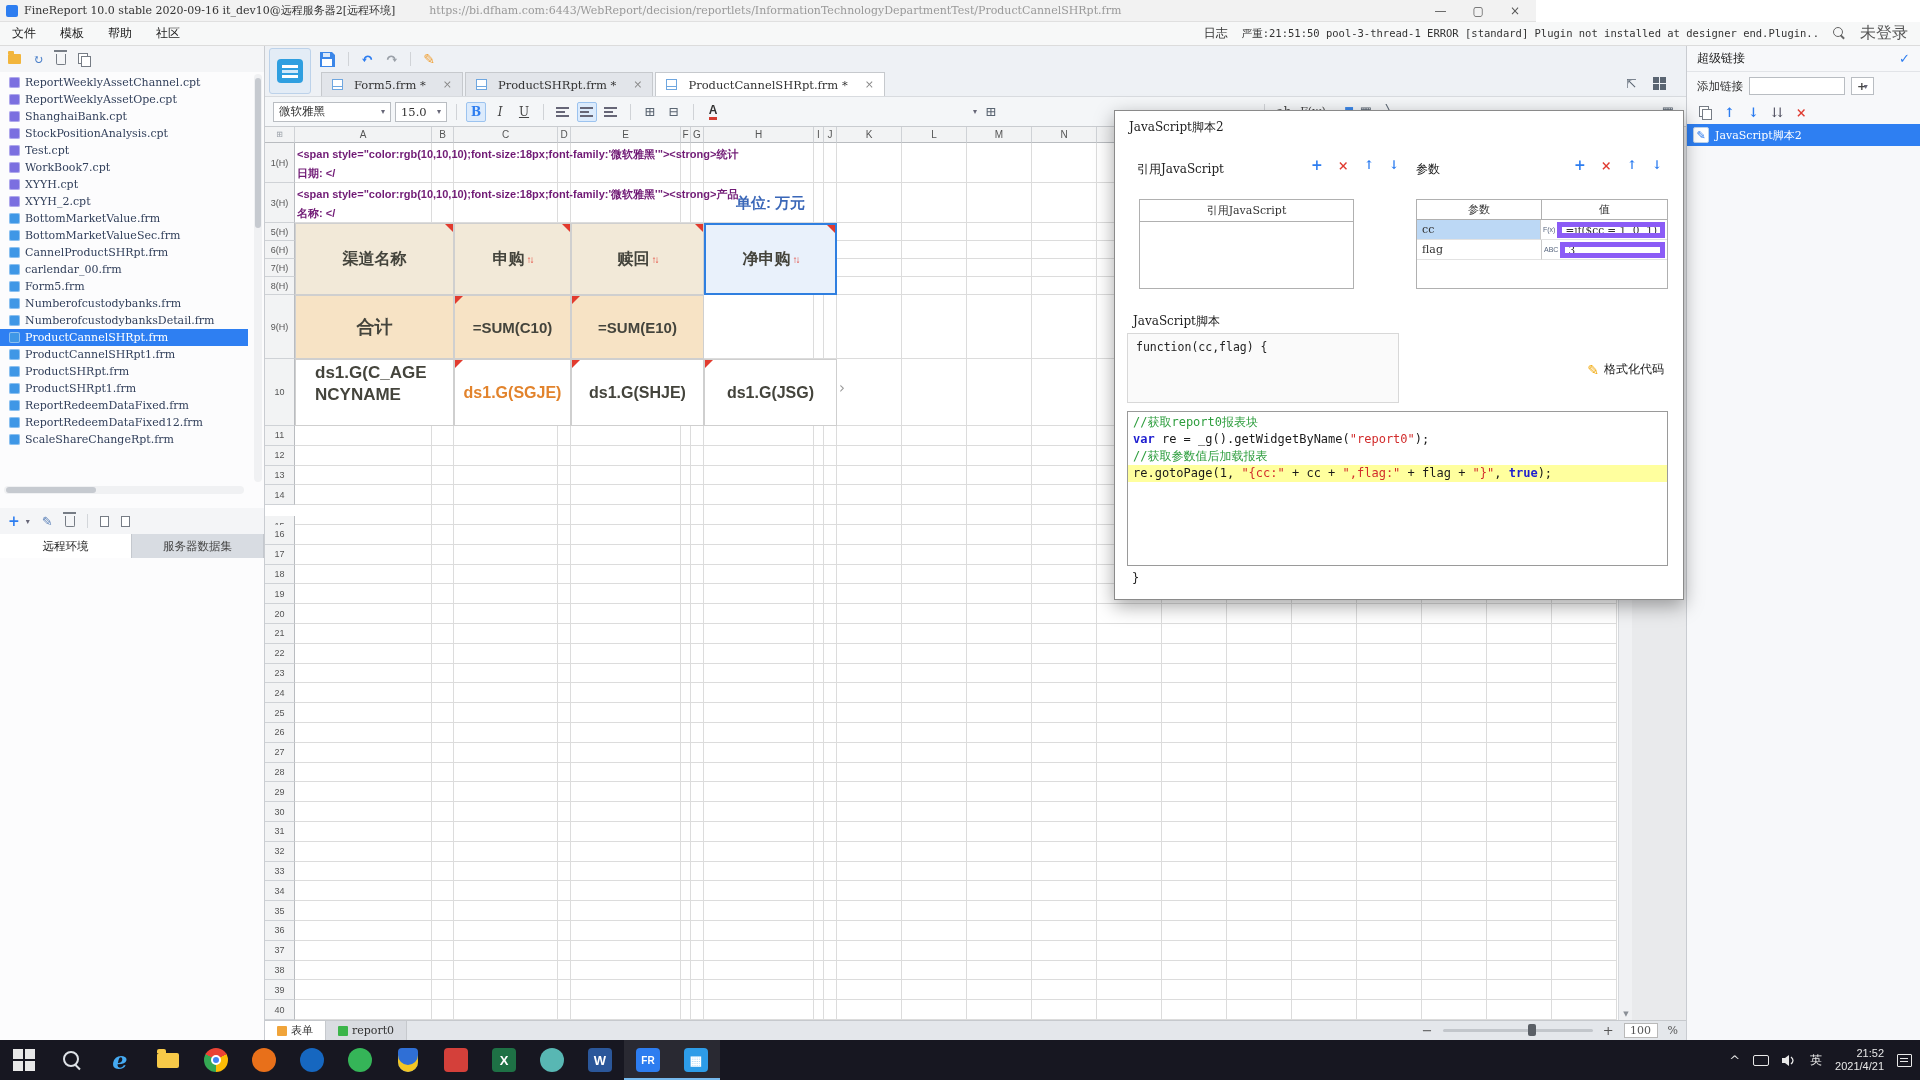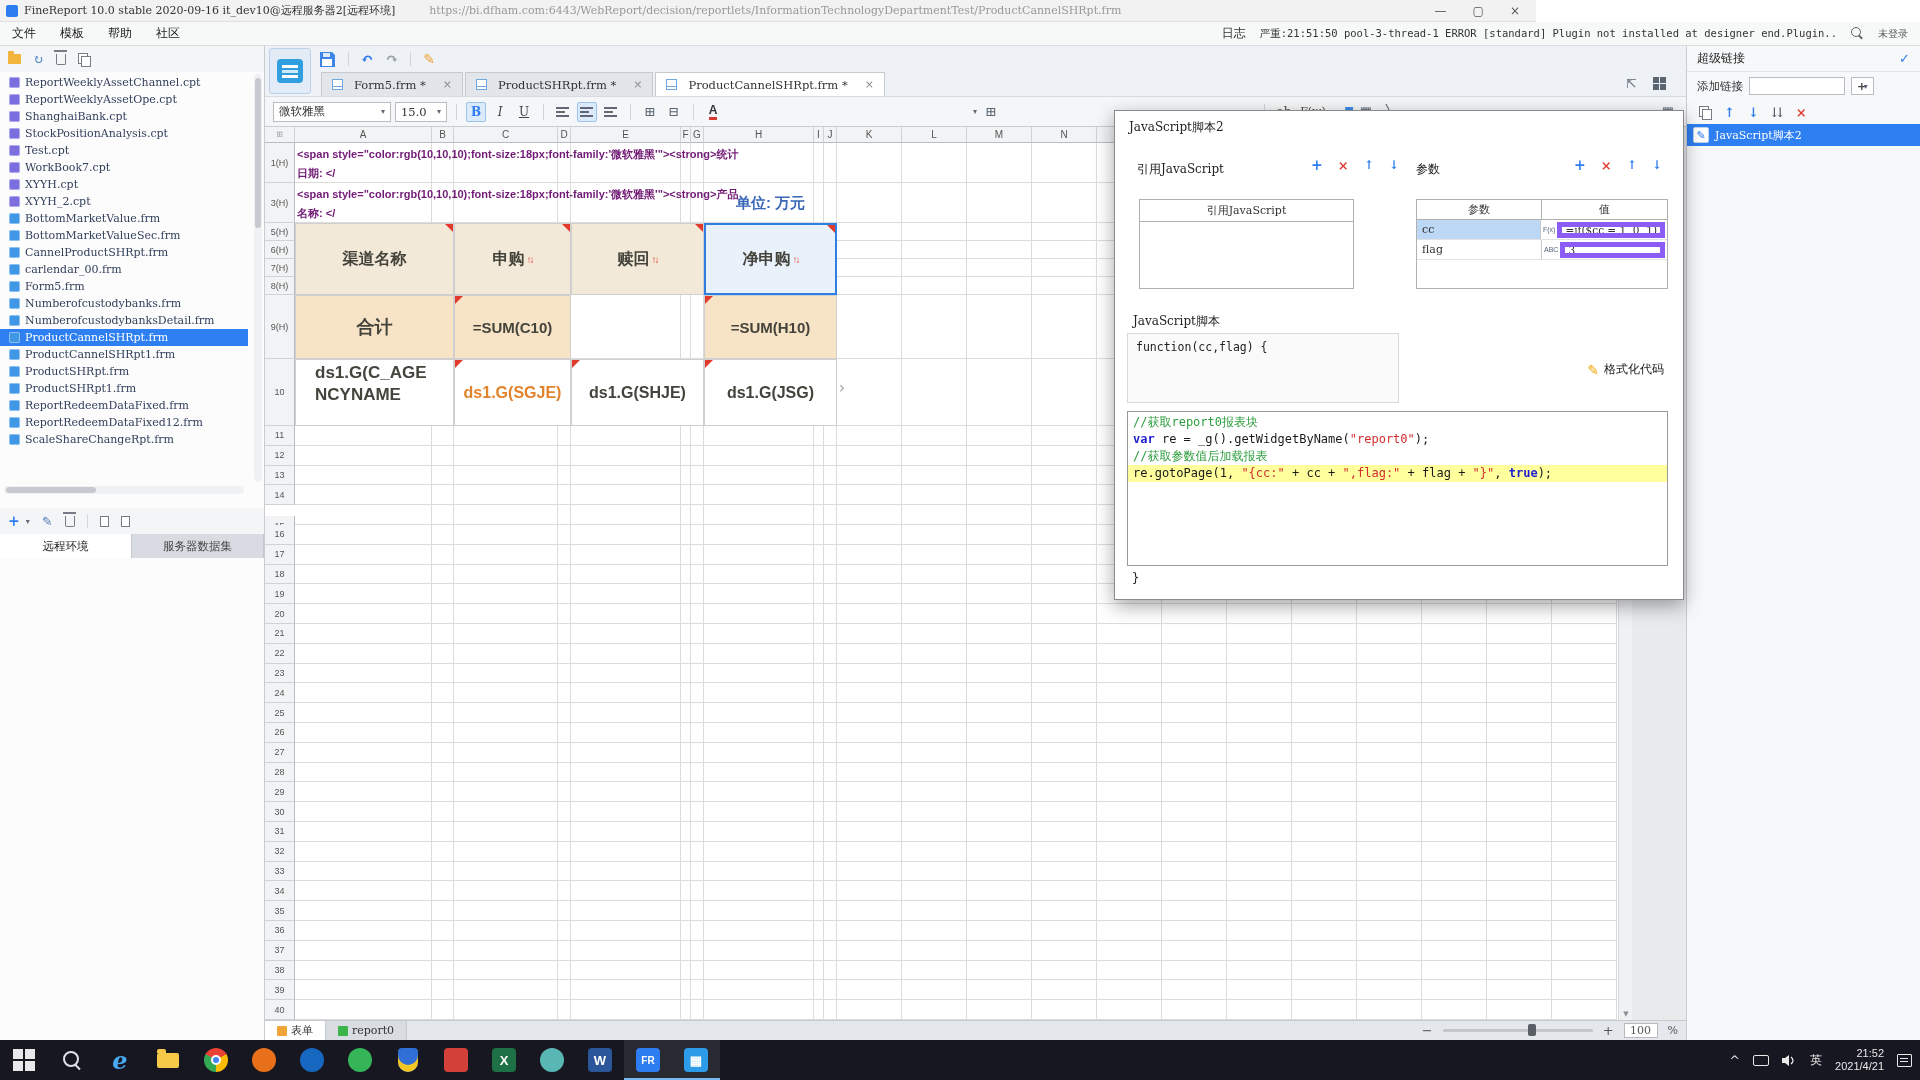--- a/index.html
+++ b/index.html
@@ -14,21 +14,21 @@
 .win-controls span{cursor:default}
 
 .menubar{position:absolute;left:0;top:22px;width:1920px;height:24px;background:#f7f8f8;border-bottom:1px solid #dcdcdc;display:flex;align-items:center}
 .menu-item{padding:0 12px;font-size:12px;color:#222;height:100%;display:flex;align-items:center}
 .menu-right{margin-left:auto;display:flex;align-items:center;gap:14px;padding-right:12px}
 .log-label{font-size:12px;color:#333}
 .err-text{font-family:"DejaVu Sans Mono",monospace;font-size:10.5px;color:#333;max-width:580px;white-space:nowrap;overflow:hidden}
 .mag{width:13px;height:13px;position:relative;display:inline-block}
 .mag::before{content:"";position:absolute;width:8px;height:8px;border:1.5px solid #666;border-radius:50%;left:0;top:0}
 .mag::after{content:"";position:absolute;width:5px;height:1.5px;background:#666;transform:rotate(45deg);left:7px;top:9px}
-.login-label{font-size:10px;color:#555}
+.login-label{font-size:16px;color:#555}
 
 .leftpanel{position:absolute;left:0;top:46px;width:265px;bottom:40px;background:#fcfcfd;border-right:1px solid #c9ccd1}
 .tree-toolbar{position:absolute;left:0;top:0;right:0;height:26px;display:flex;align-items:center;gap:12px;padding:0 8px;background:#f4f5f7}
 .folderic{width:13px;height:10px;background:#f2b53c;border-radius:1px;position:relative;display:inline-block}
 .folderic::before{content:"";position:absolute;top:-3px;left:0;width:6px;height:3px;background:#f2b53c;border-radius:1px 1px 0 0}
 .refreshic{color:#4a7fc9;font-size:13px;line-height:1}
 .trashic{width:10px;height:11px;border:1.5px solid #767c85;border-top:none;border-radius:0 0 2px 2px;position:relative;display:inline-block}
 .trashic::before{content:"";position:absolute;top:-4px;left:-3px;width:13px;height:2px;background:#767c85}
 .copyic{width:12px;height:12px;position:relative;display:inline-block}
 .copyic::before,.copyic::after{content:"";position:absolute;width:8px;height:9px;border:1.2px solid #767c85;background:#fff}
@@ -607,22 +607,22 @@
             <span>净申购</span>
             <span class="ud">↑↓</span>
           </div>
 
         <div class="cell sums cA total">
             <span>合计</span>
           </div>
         <div class="cell sums cC mark">
             <span>=SUM(C10)</span>
           </div>
-        <div class="cell sums cH mark">
-            <span>=SUM(H10)</span>
+        <div class="cell sums cE mark">
+            <span>=SUM(E10)</span>
           </div>
 
         <div class="cell field cA fieldA">
             <span>ds1.G(C_AGENCYNAME</span>
           </div>
         <div class="cell field cC mark orange">
             <span>ds1.G(SGJE)</span>
           </div>
         <div class="cell field cE mark">
             <span>ds1.G(SHJE)</span>

